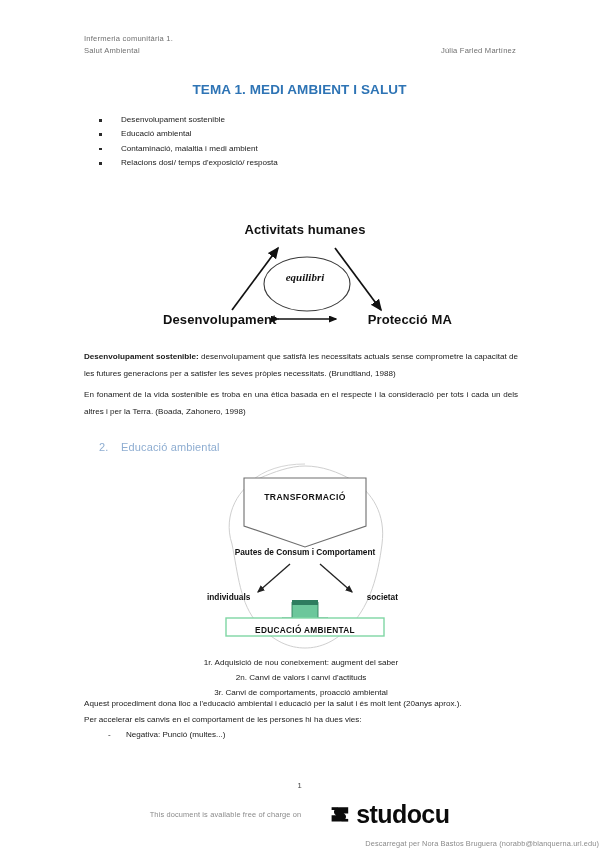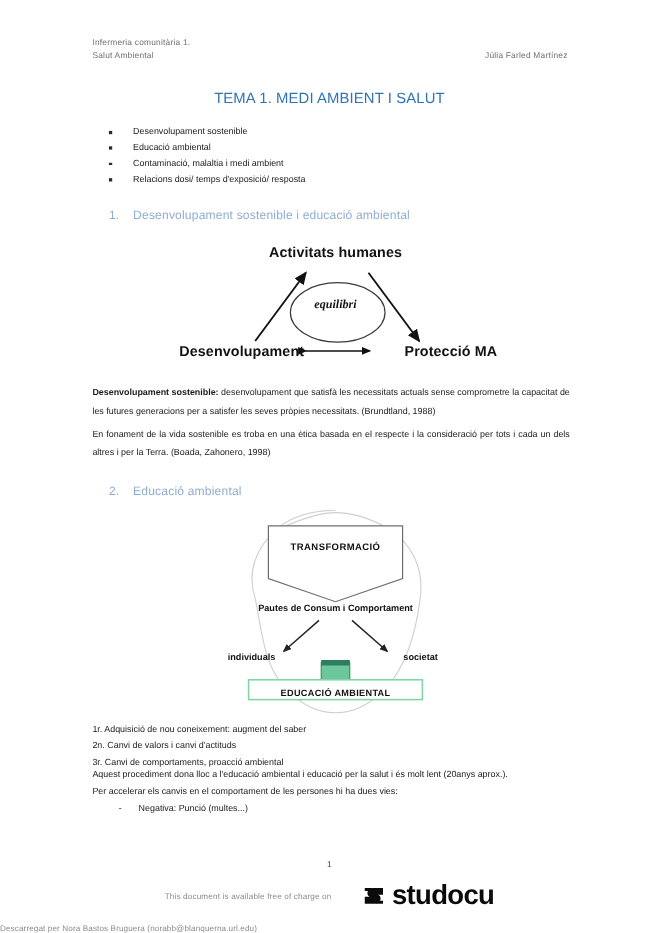--- a/index.html
+++ b/index.html
@@ -40,21 +40,21 @@
   .hdr-author { white-space: nowrap; }
 
   
   .doc-title {
     position: absolute;
     left: 0;
     top: 82px;
     width: 599px;
     text-align: center;
     font-size: 13.5px;
-    font-weight: normal;
+    font-weight: bold;
     color: #2e74b5;
     letter-spacing: .1px;
   }
 
   
   .bullets {
     position: absolute;
     left: 99px;
     top: 113px;
     width: 420px;
@@ -97,21 +97,21 @@
     font-size: 8.1px;
     line-height: 17px;
     color: #1a1a1a;
     text-align: justify;
     width: 434px;
     left: 84px;
   }
   .para b { font-weight: bold; }
   #para-def   { top: 348px; }
   #para-fona  { top: 386px; }
-  #list-steps { top: 655px; line-height: 15px; text-align: left; }
+  #list-steps { top: 655px; line-height: 15px; text-align: center; }
   #para-final { top: 696px; line-height: 15.6px; text-align: left; }
   .dash-item {
     padding-left: 42px;
     position: relative;
   }
   .dash-item .dash {
     position: absolute;
     left: 24px;
   }
 
@@ -220,21 +220,21 @@
     gap: 5px;
   }
   .brand-word {
     font-size: 25px;
     font-weight: bold;
     color: #0b0b0b;
     letter-spacing: -.6px;
   }
   .footer-downloaded {
     margin-top: 10px;
-    text-align: left;
+    text-align: right;
     font-size: 7.4px;
     color: #8a8a8a;
     letter-spacing: .1px;
     white-space: nowrap;
   }
 </style>
 </head>
 <body>
 
 <div class="page">
@@ -251,23 +251,20 @@
 
   <div class="doc-title">TEMA 1. MEDI AMBIENT I SALUT</div>
 
   <ul class="bullets">
     <li>Desenvolupament sostenible</li>
     <li>Educació ambiental</li>
     <li>Contaminació, malaltia i medi ambient</li>
     <li>Relacions dosi/ temps d'exposició/ resposta</li>
   </ul>
 
-  <div class="section-head" id="sec1">
-    <span class="num">1.</span><span>Desenvolupament sostenible i educació ambiental</span>
-  </div>
 
   <div class="fig1">
     <svg width="310" height="112" viewBox="0 0 310 112">
       <defs>
         <marker id="ah" markerWidth="7" markerHeight="7" refX="6" refY="3" orient="auto">
           <path d="M0,0 L7,3 L0,6 z" fill="#111"></path>
         </marker>
         <marker id="ah-s" markerWidth="6" markerHeight="6" refX="5" refY="2.5" orient="auto">
           <path d="M0,0 L6,2.5 L0,5 z" fill="#111"></path>
         </marker>

